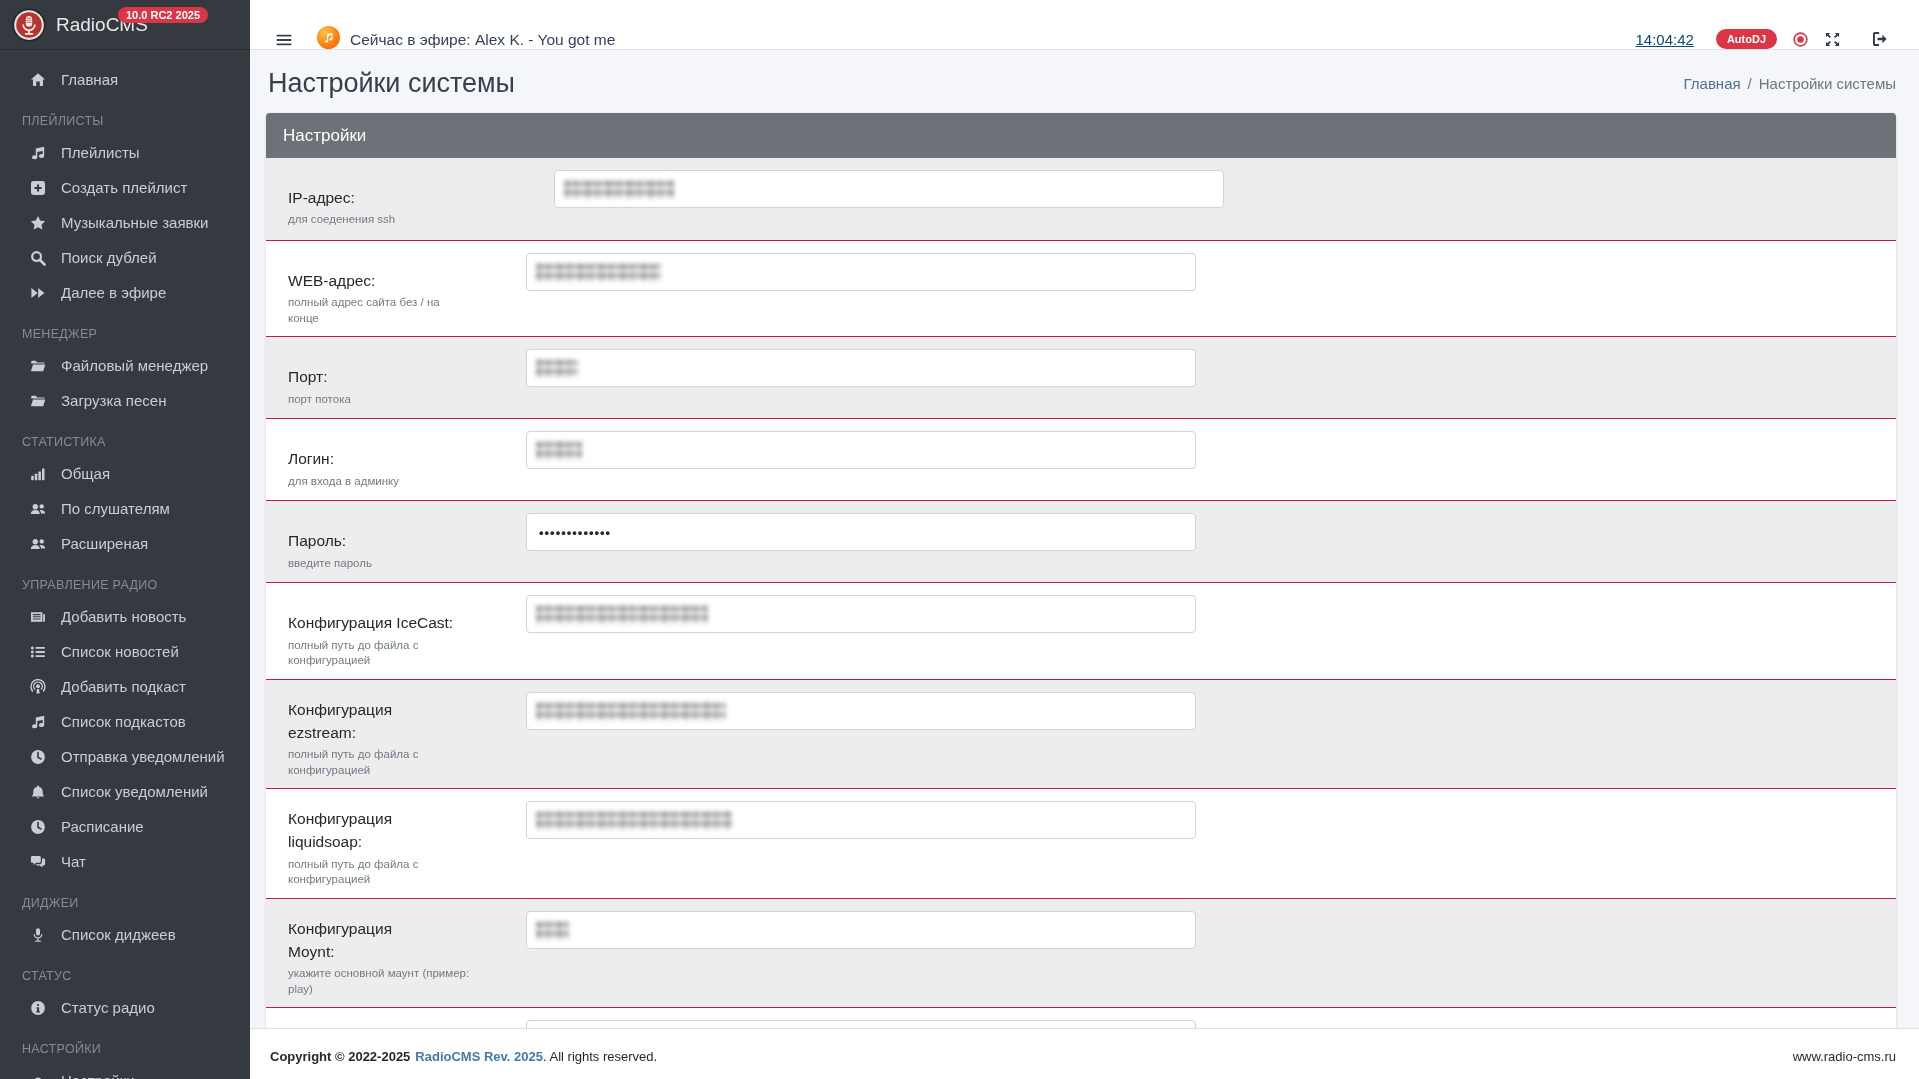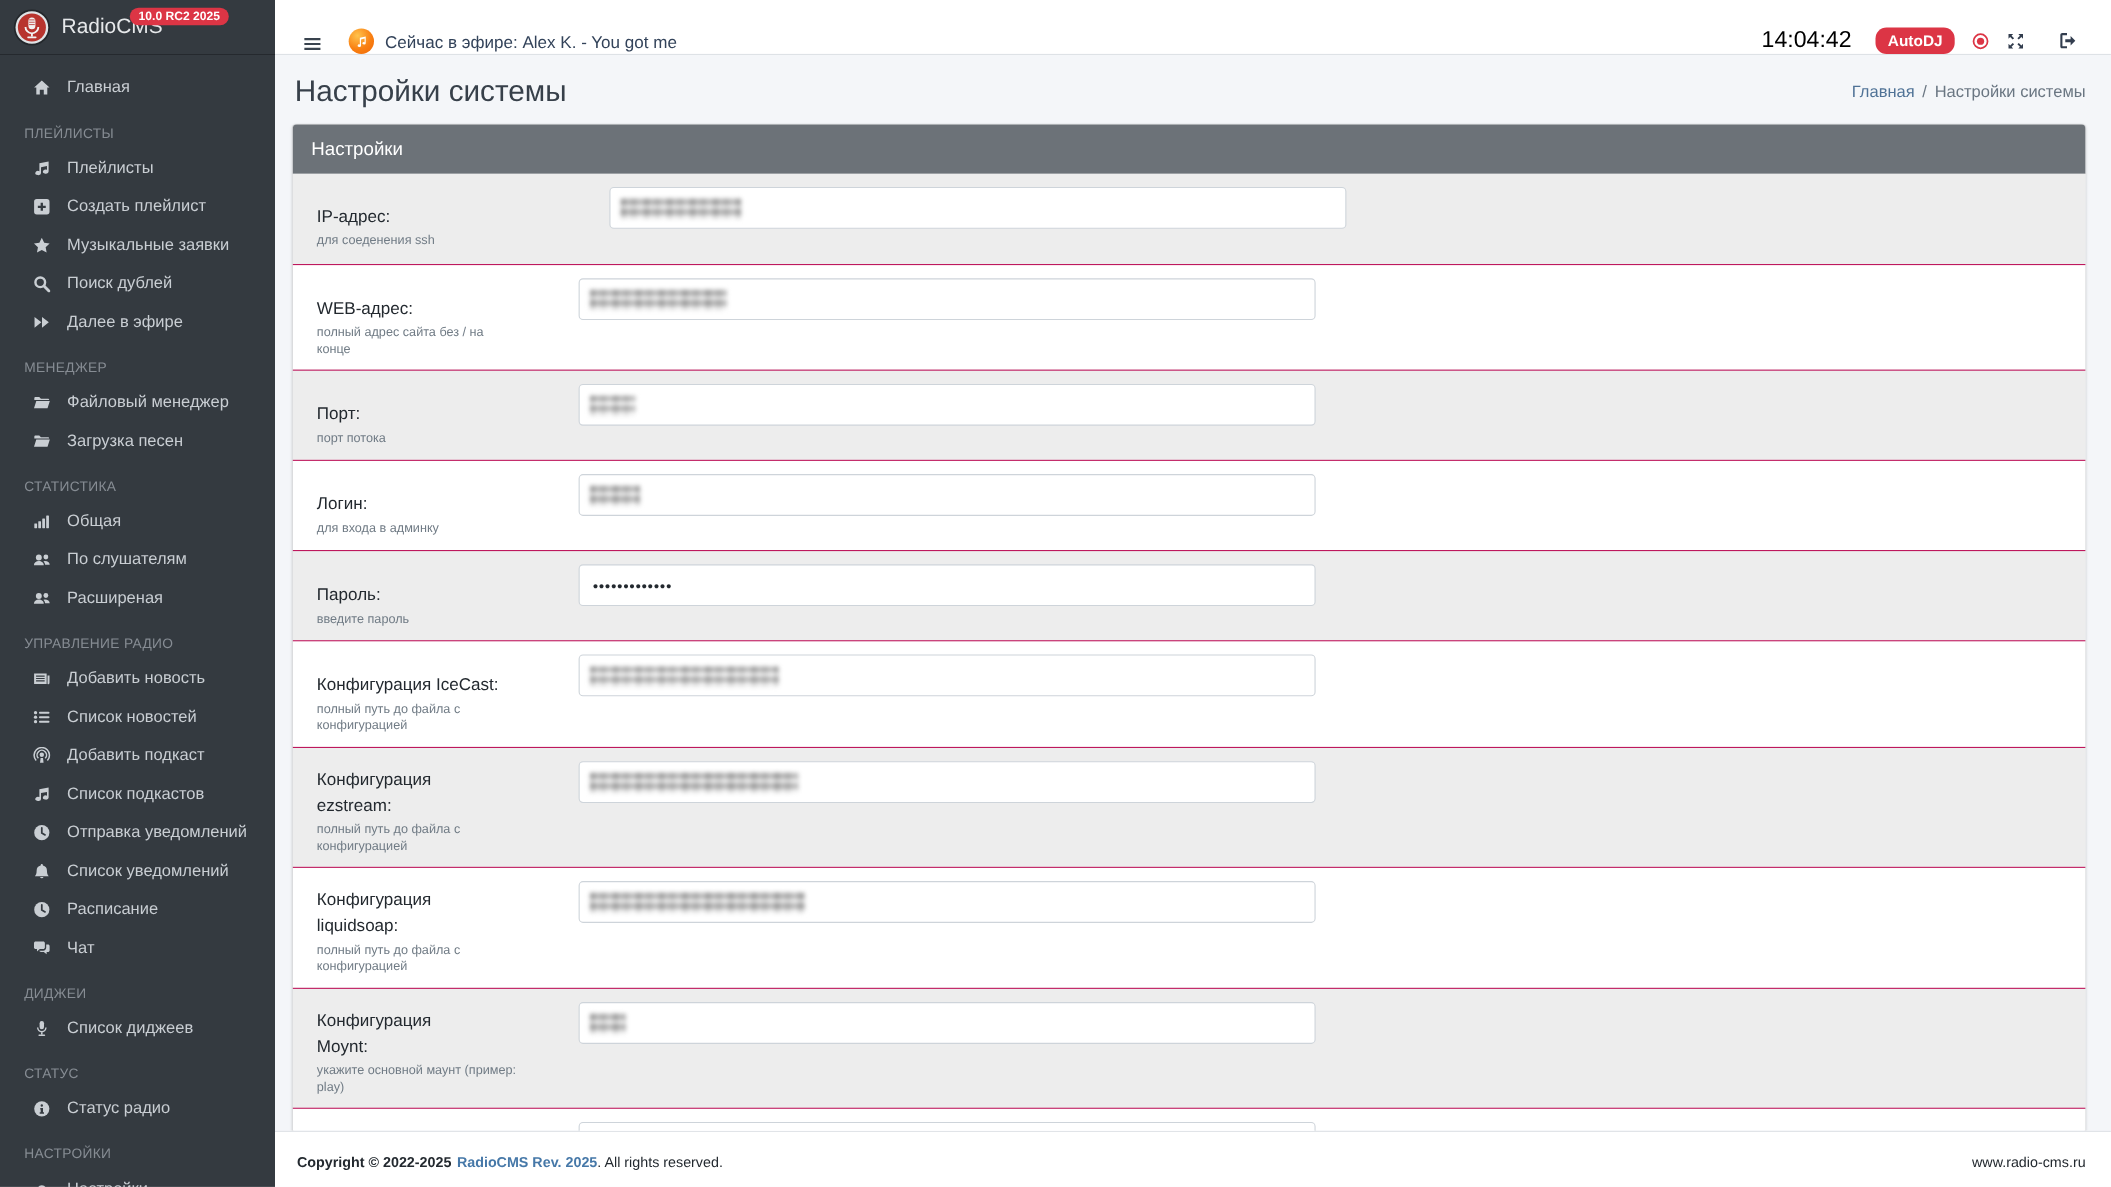--- a/index.html
+++ b/index.html
@@ -29,22 +29,22 @@
   .topbar { flex:0 0 50px; height:50px; background:#fff; border-bottom:1px solid #dee2e6;
     display:flex; align-items:flex-end; padding:0 30px 0 25px; }
   .hamburger { color:#39434e; display:flex; cursor:pointer; margin-right:24px; }
   .hamburger svg { width:18px; height:18px; }
   .np-icon { width:23px; height:23px; border-radius:50%; flex:0 0 23px;
     background:radial-gradient(circle at 35% 28%, #ffc34d 0%, #f98012 55%, #ef6807 100%);
     display:flex; align-items:center; justify-content:center; margin-right:10px; }
   .np-icon svg { width:13px; height:13px; }
   .np-text { color:#33435a; font-size:15.5px; }
   .topbar-right { margin-left:auto; display:flex; align-items:center; }
-  .clock { color:#000000; font-size:21px; margin-right:22px; }
-  .autodj { background:#dc3545; color:#fff; font-size:14px; font-weight:bold;
+  .clock { color:#0c4a6e; font-size:15px; margin-right:22px;text-decoration:underline; }
+  .autodj { background:#dc3545; color:#fff; font-size:11px; font-weight:bold;
     padding:4px 11px; border-radius:10px; margin-right:15px; cursor:pointer; }
   .tb-icon { display:flex; cursor:pointer; }
   .tb-icon svg { width:17px; height:17px; }
   .record { margin-right:15px; }
   .expand { color:#323d4e; margin-right:30px; }
   .signout { color:#323d4e; }
   .signout svg { width:18px; height:18px; }
 
   .content { flex:1; padding:14px 23px 0 16px; overflow:hidden; }
   .content-header { display:flex; align-items:center; justify-content:space-between;

